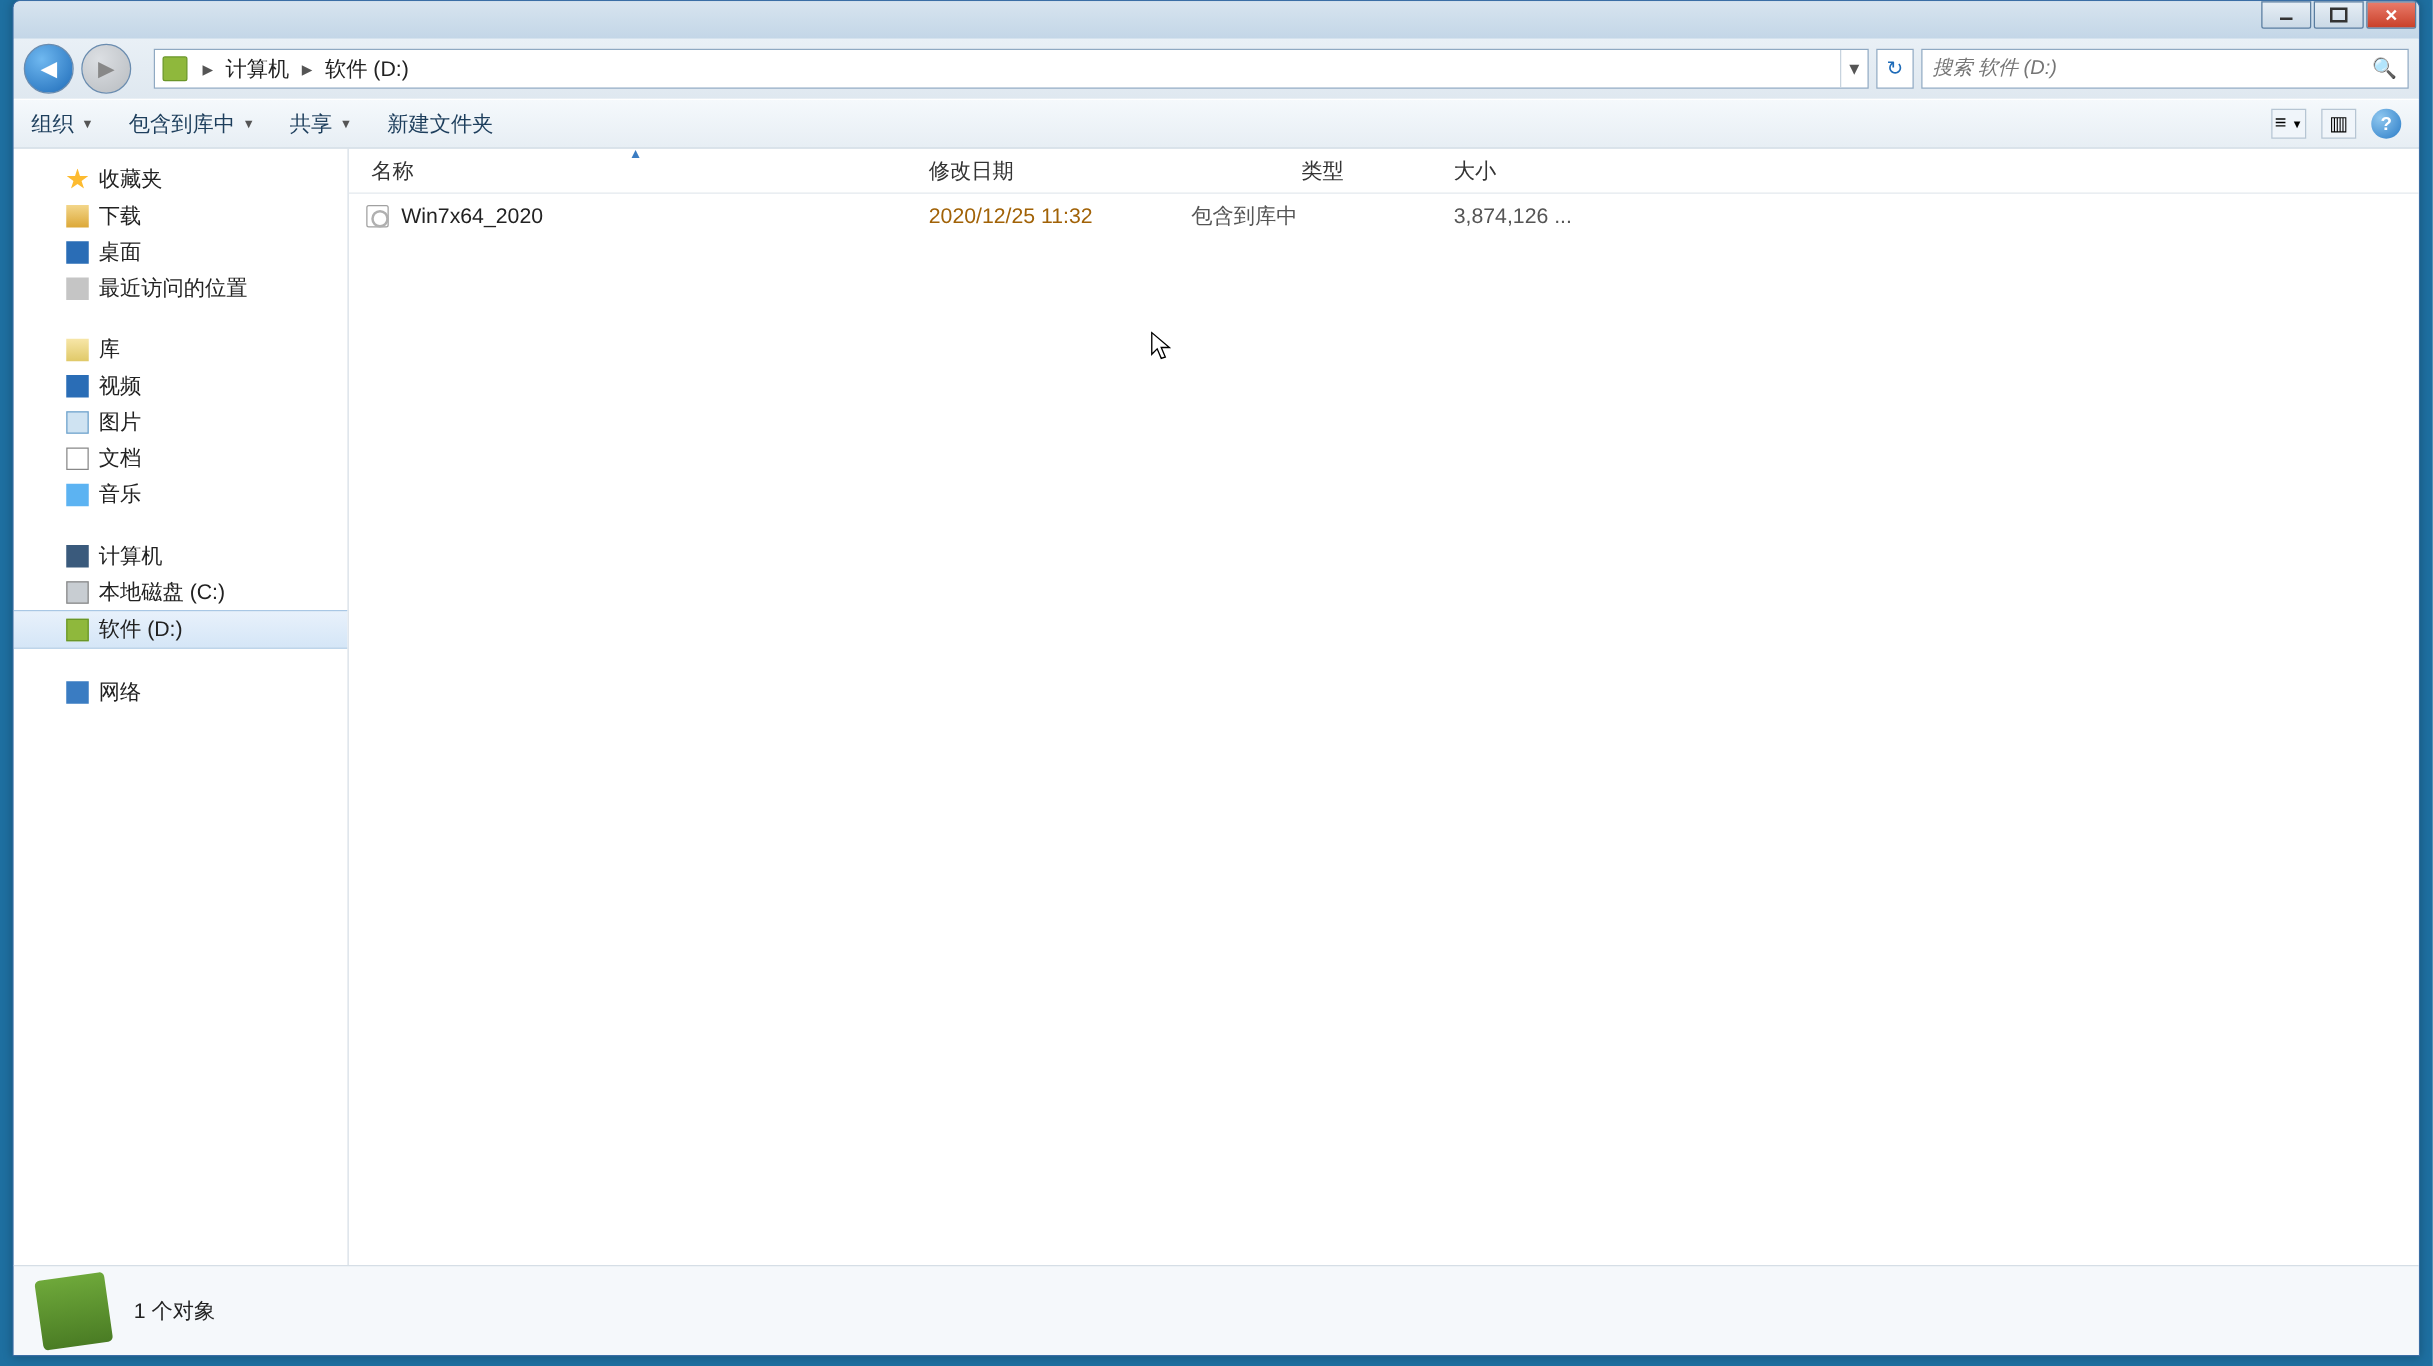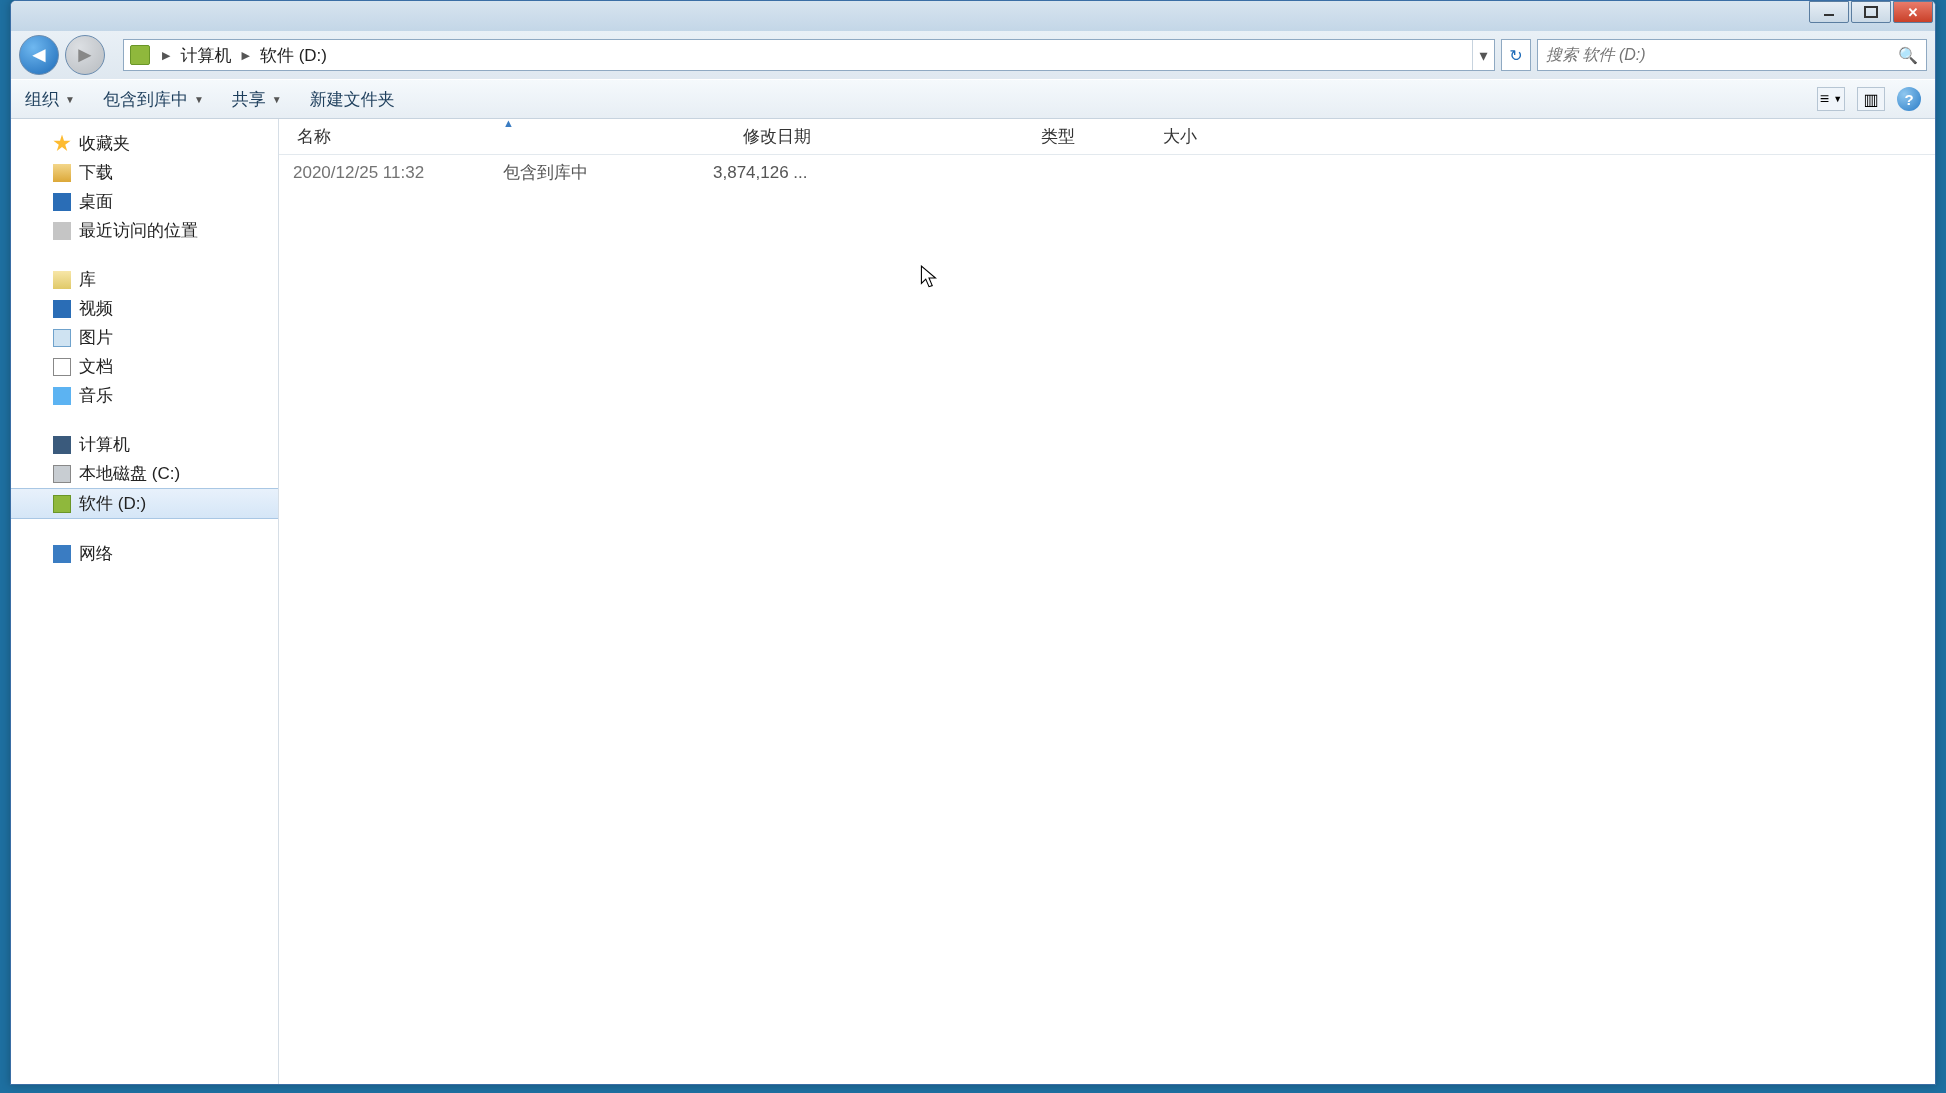--- a/index.html
+++ b/index.html
@@ -85,21 +85,21 @@
 .content{flex:1;display:flex;flex-direction:column;}
 .cols{display:flex;padding:6px 14px;border-bottom:1px solid #e3e9ee;font-size:17px;color:#333;}
 .col-name{width:450px;padding-left:4px;position:relative;}
 .col-date{width:210px;}
 .col-type{width:210px;text-align:center;}
 .col-size{width:130px;}
 .sort-ind{position:absolute;left:210px;top:-8px;font-size:11px;color:#3a7cc2;}
 
 .row{display:flex;padding:6px 14px;font-size:17px;color:#222;align-items:center;}
 .row .rn{width:450px;display:flex;align-items:center;gap:10px;}
-.row .rd{width:210px;color:#737373;}
+.row .rd{width:210px;color:#a16207;}
 .row .rt{width:210px;color:#555;}
 .row .rs{width:130px;color:#555;}
 .file-icon{width:18px;height:18px;background:#fff;border:1px solid #a0a0a0;border-radius:2px;position:relative;}
 .file-icon::after{content:"";position:absolute;top:3px;left:3px;width:10px;height:10px;border:2px solid #b0b0b0;border-radius:50%;}
 
 .status{height:72px;border-top:1px solid #d6dee6;background:#f5f8fb;display:flex;align-items:center;padding:0 20px;gap:20px;}
 .status-icon{width:56px;height:56px;background:linear-gradient(#6ea83a,#4a7c24);border-radius:4px;transform:rotate(-8deg);}
 .status-text{font-size:17px;color:#222;}
 
 .filespace{flex:1;position:relative;}
@@ -227,28 +227,36 @@
 
     <div class="content">
       <div class="cols">
         <div class="col-name"><span>名称</span><span class="sort-ind">▲</span></div>
         <div class="col-date">修改日期</div>
         <div class="col-type">类型</div>
         <div class="col-size">大小</div>
       </div>
       <div class="filespace">
         <div class="row">
+          <div class="rn">
+              <span class="file-icon"></span>
+              <span>Win7x64_2020</span>
+            </div>
           <div class="rd">2020/12/25 11:32</div>
           <div class="rt">包含到库中</div>
           <div class="rs">3,874,126 ...</div>
         </div>
         <div class="mouse-ptr">
           <svg viewBox="0 0 16 24">
               <path d="M1 1 L1 17 L5 13 L8 20 L11 19 L8 12 L14 12 Z" fill="#fff" stroke="#000" stroke-width="1"></path>
             </svg>
         </div>
       </div>
     </div>
 
   </div>
 
+  <div class="status">
+    <div class="status-icon"></div>
+    <div class="status-text">1 个对象</div>
+  </div>
 
 </div>
 
 </body></html>

